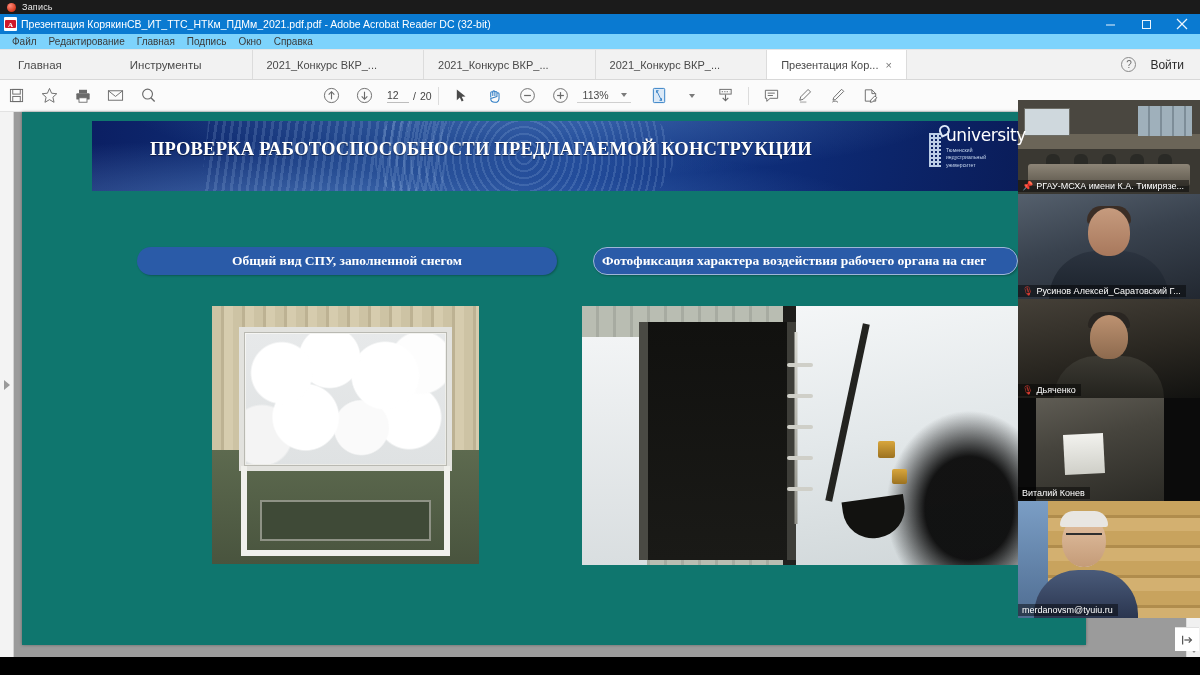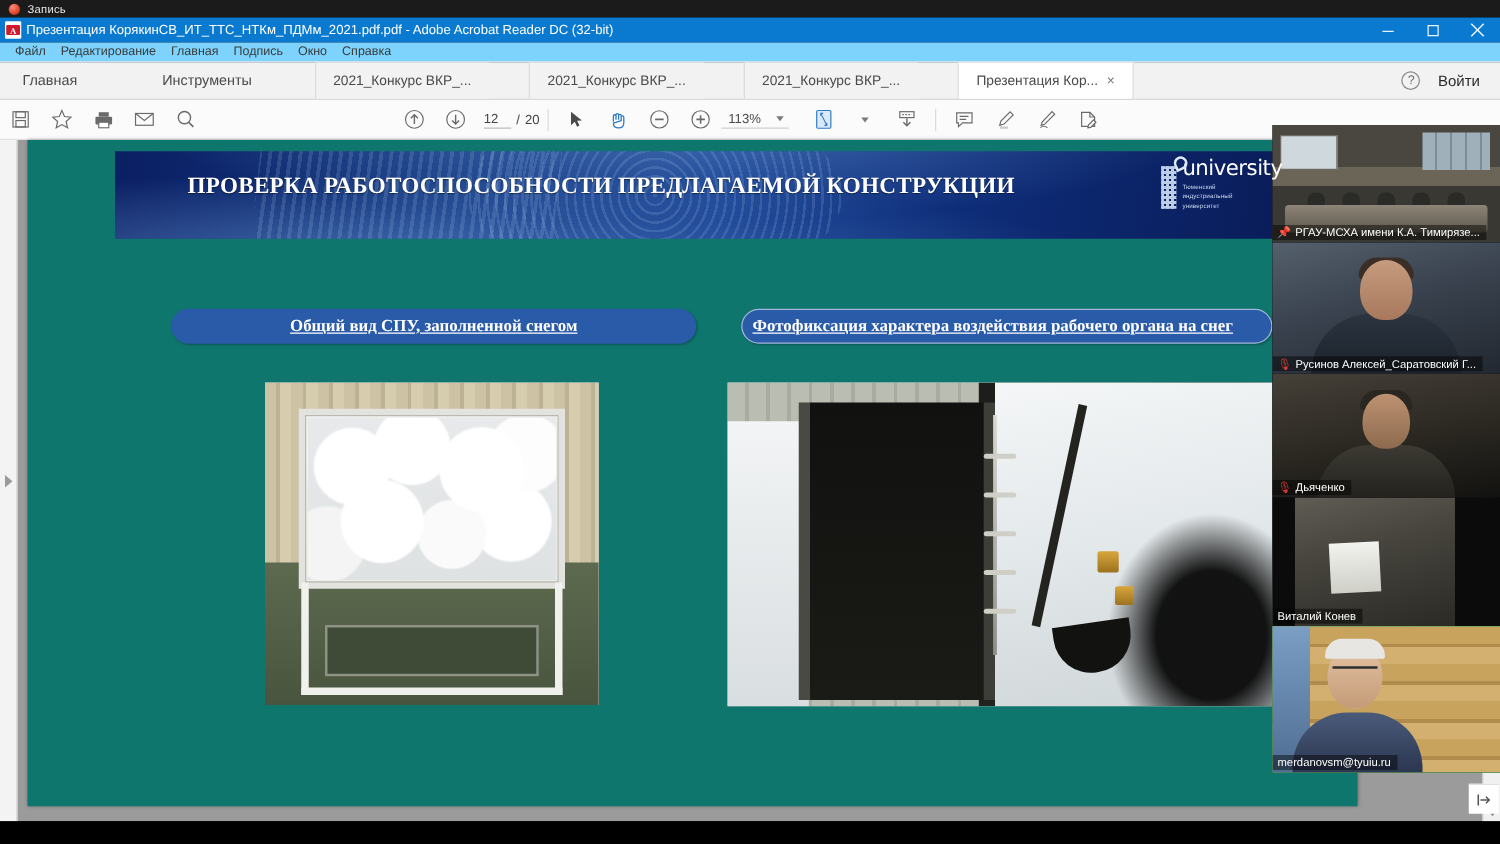--- a/index.html
+++ b/index.html
@@ -200,21 +200,20 @@
   }
 
   
   .cap {
     position: absolute; height: 28px; background: #2a5ba8;
     border-radius: 14px; color: #fff;
     font-family: "Liberation Serif", serif;
     font-size: 13.5px; font-weight: bold;
     display: flex; align-items: center; justify-content: center;
     box-shadow: 1px 1px 2px rgba(0,0,0,.25);
-    text-decoration: underline;
   }
   .cap-left  { left: 115px; top: 135px; width: 420px; }
   .cap-right { left: 571px; top: 135px; width: 425px;
                border: 1px solid #9fb6d8; justify-content: flex-start; padding-left: 8px; }
 
   
   .photo { position: absolute; overflow: hidden; background: #ddd; }
   .photo-left  { left: 190px; top: 194px; width: 267px; height: 258px; }
   .photo-right { left: 560px; top: 194px; width: 436px; height: 259px; }
 

